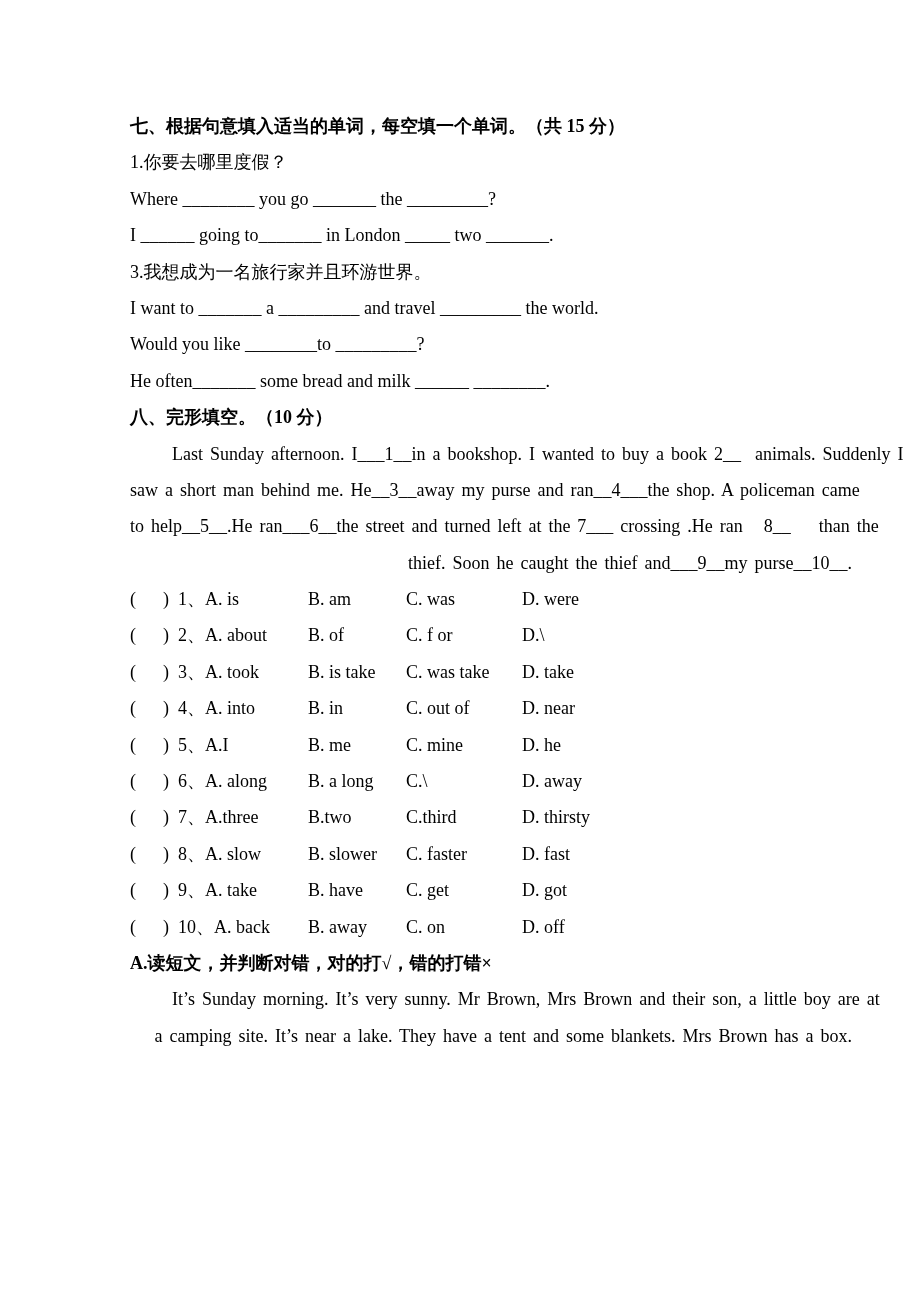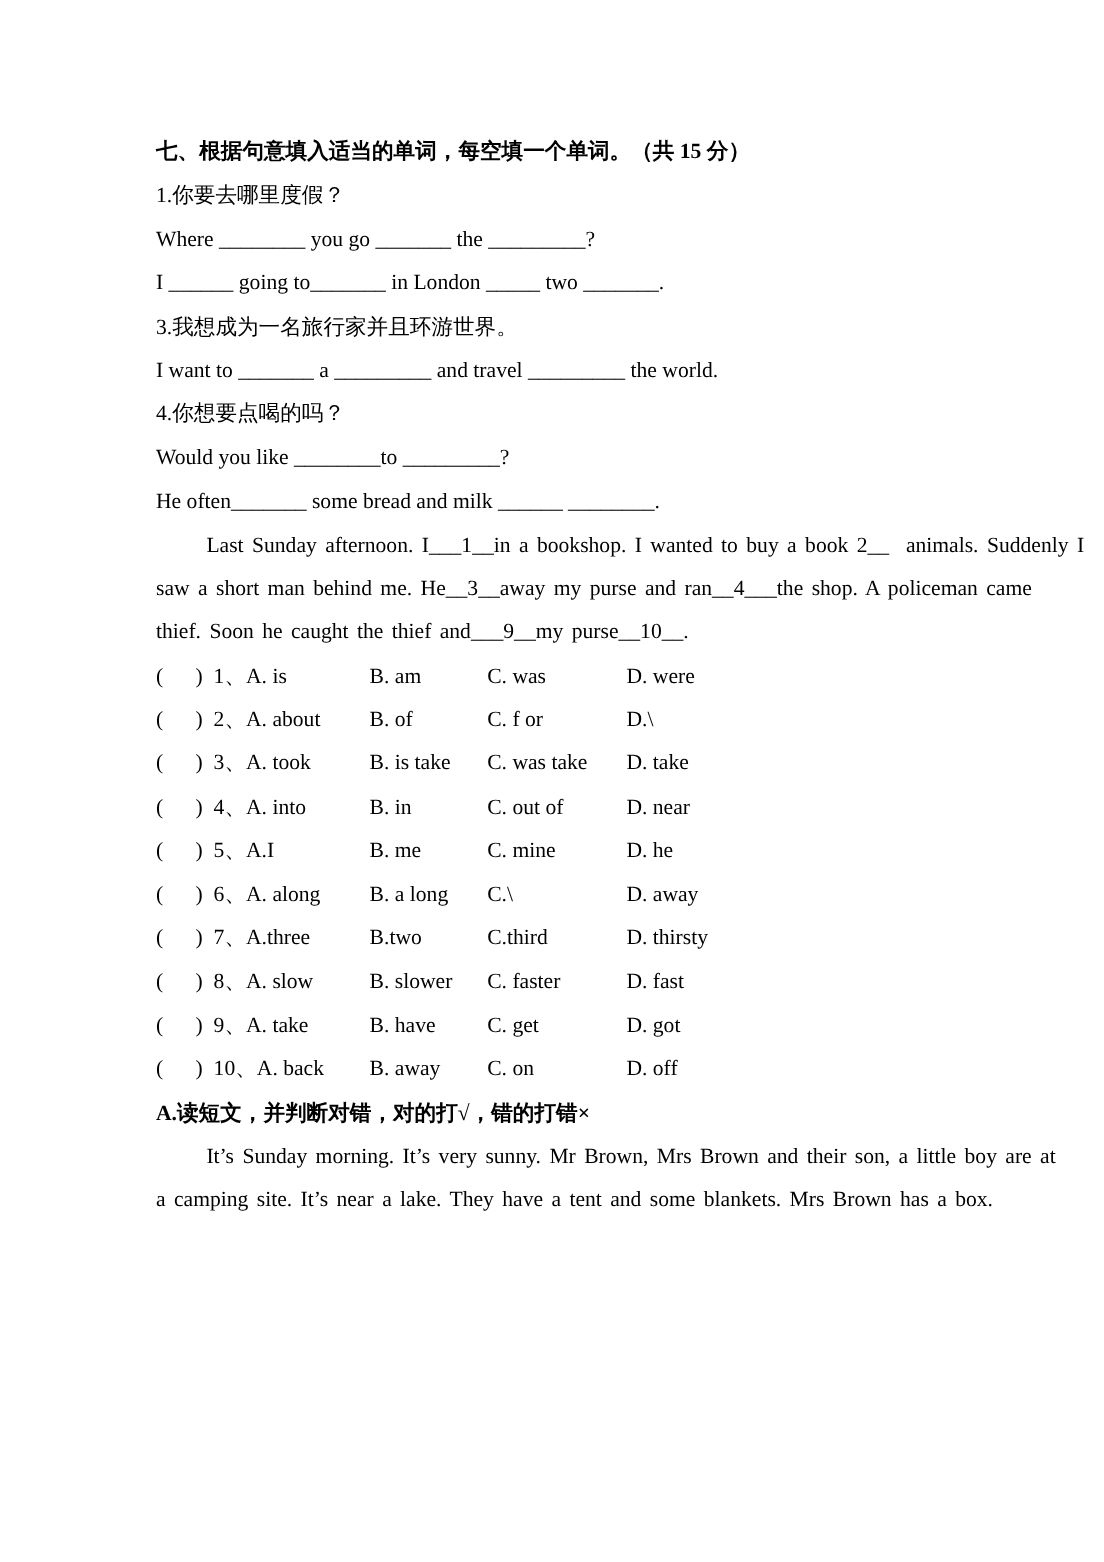--- a/index.html
+++ b/index.html
@@ -10,43 +10,44 @@
   }
   .page{
     width:920px;height:1246px;
     padding:108px 68px 0 130px;
     box-sizing:border-box;
     overflow:hidden;
     background:#fff;
   }
   .ln{height:36.4px;line-height:36.4px;white-space:pre;}
   .bold{font-weight:700;}
-  .para{word-spacing:2.5px;}
+  .para{word-spacing:2.5px;text-align:right;}
   .row{display:grid;grid-template-columns:48px 130px 98px 116px 1fr;}
   .row span{white-space:pre;}
 </style>
 </head>
 <body>
 
 <div class="page">
 
   <div class="ln bold">七、根据句意填入适当的单词，每空填一个单词。（共 15 分）</div>
 
   <div class="ln">1.你要去哪里度假？</div>
   <div class="ln">Where ________ you go _______ the _________?</div>
   <div class="ln">I ______ going to_______ in London _____ two _______.</div>
   <div class="ln">3.我想成为一名旅行家并且环游世界。</div>
   <div class="ln">I want to _______ a _________ and travel _________ the world.</div>
-  <div class="ln">4.你想要点喝的吗？</div>
   <div class="ln">Would you like ________to _________?</div>
   <div class="ln">He often_______ some bread and milk ______ ________.</div>
 
+  <div class="ln bold">八、完形填空。（10 分）</div>
 
   <div class="ln para">      Last Sunday afternoon. I___1__in a bookshop. I wanted to buy a book 2__  animals. Suddenly I</div>
   <div class="ln para">saw a short man behind me. He__3__away my purse and ran__4___the shop. A policeman came</div>
+  <div class="ln para">to help__5__.He ran___6__the street and turned left at the 7___ crossing .He ran   8__    than the</div>
   <div class="ln para">thief. Soon he caught the thief and___9__my purse__10__.</div>
 
   <div class="ln row">
     <span>(      )</span>
     <span><span>1、</span><span>A. is</span></span>
     <span>B. am</span>
     <span>C. was</span>
     <span>D. were</span>
   </div>
   <div class="ln row">

